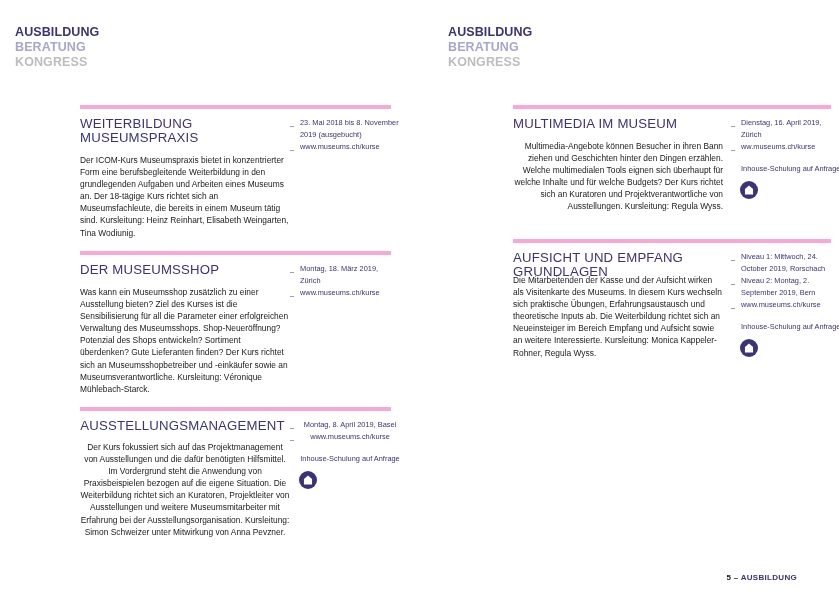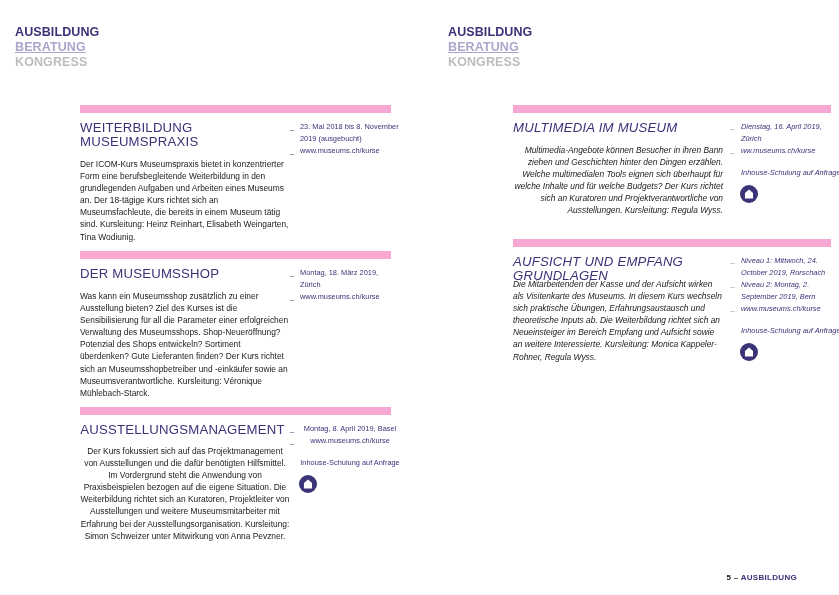--- a/index.html
+++ b/index.html
@@ -8,26 +8,26 @@
 
   .page { position: absolute; top: 0; height: 595px; }
   .page-left { left: 0; width: 420px; }
   .page-right { left: 420px; width: 419px; }
 
   .nav { position: absolute; top: 25px; font-weight: bold; font-size: 12.5px; line-height: 15px; letter-spacing: 0.1px; }
   .page-left .nav { left: 15px; }
   .page-right .nav { left: 28px; }
   .nav div { display: block; }
   .nav .n0 { color: #3a3378; }
-  .nav .n1 { color: #a9a6cc; text-decoration: underline; }
+  .nav .n1 { color: #a9a6cc; }
   .nav .n2 { color: #bdbdbd; }
 
-  .course { position: absolute; border-top: 8px solid #f9a8d4; }
+  .course { position: absolute; border-top: 4px solid #f9a8d4; }
   .page-left .course { left: 80px; width: 311px; }
-  .page-right .course { left: 93px; width: 318px; font-style: italic; }
+  .page-right .course { left: 93px; width: 318px; }
 
   .course-title { position: absolute; left: 0; top: 8px; width: 205px; font-size: 13.2px; line-height: 13.5px; color: #3a3378; letter-spacing: 0.2px; }
   .course-body { position: absolute; left: 0; width: 210px; font-size: 8.4px; line-height: 12.1px; color: #1a1a1a; }
 
   .meta { position: absolute; left: 210px; top: 8px; width: 110px; font-size: 7.4px; line-height: 12px; color: #3a3378; }
   .meta-item { position: relative; padding-left: 10px; }
   .meta-item .dash { position: absolute; left: 0; top: 0; }
   .inhouse { padding-left: 10px; margin-top: 10px; }
   .house-icon { display: block; width: 18px; height: 18px; margin-top: 6px; margin-left: 9px; }
 

